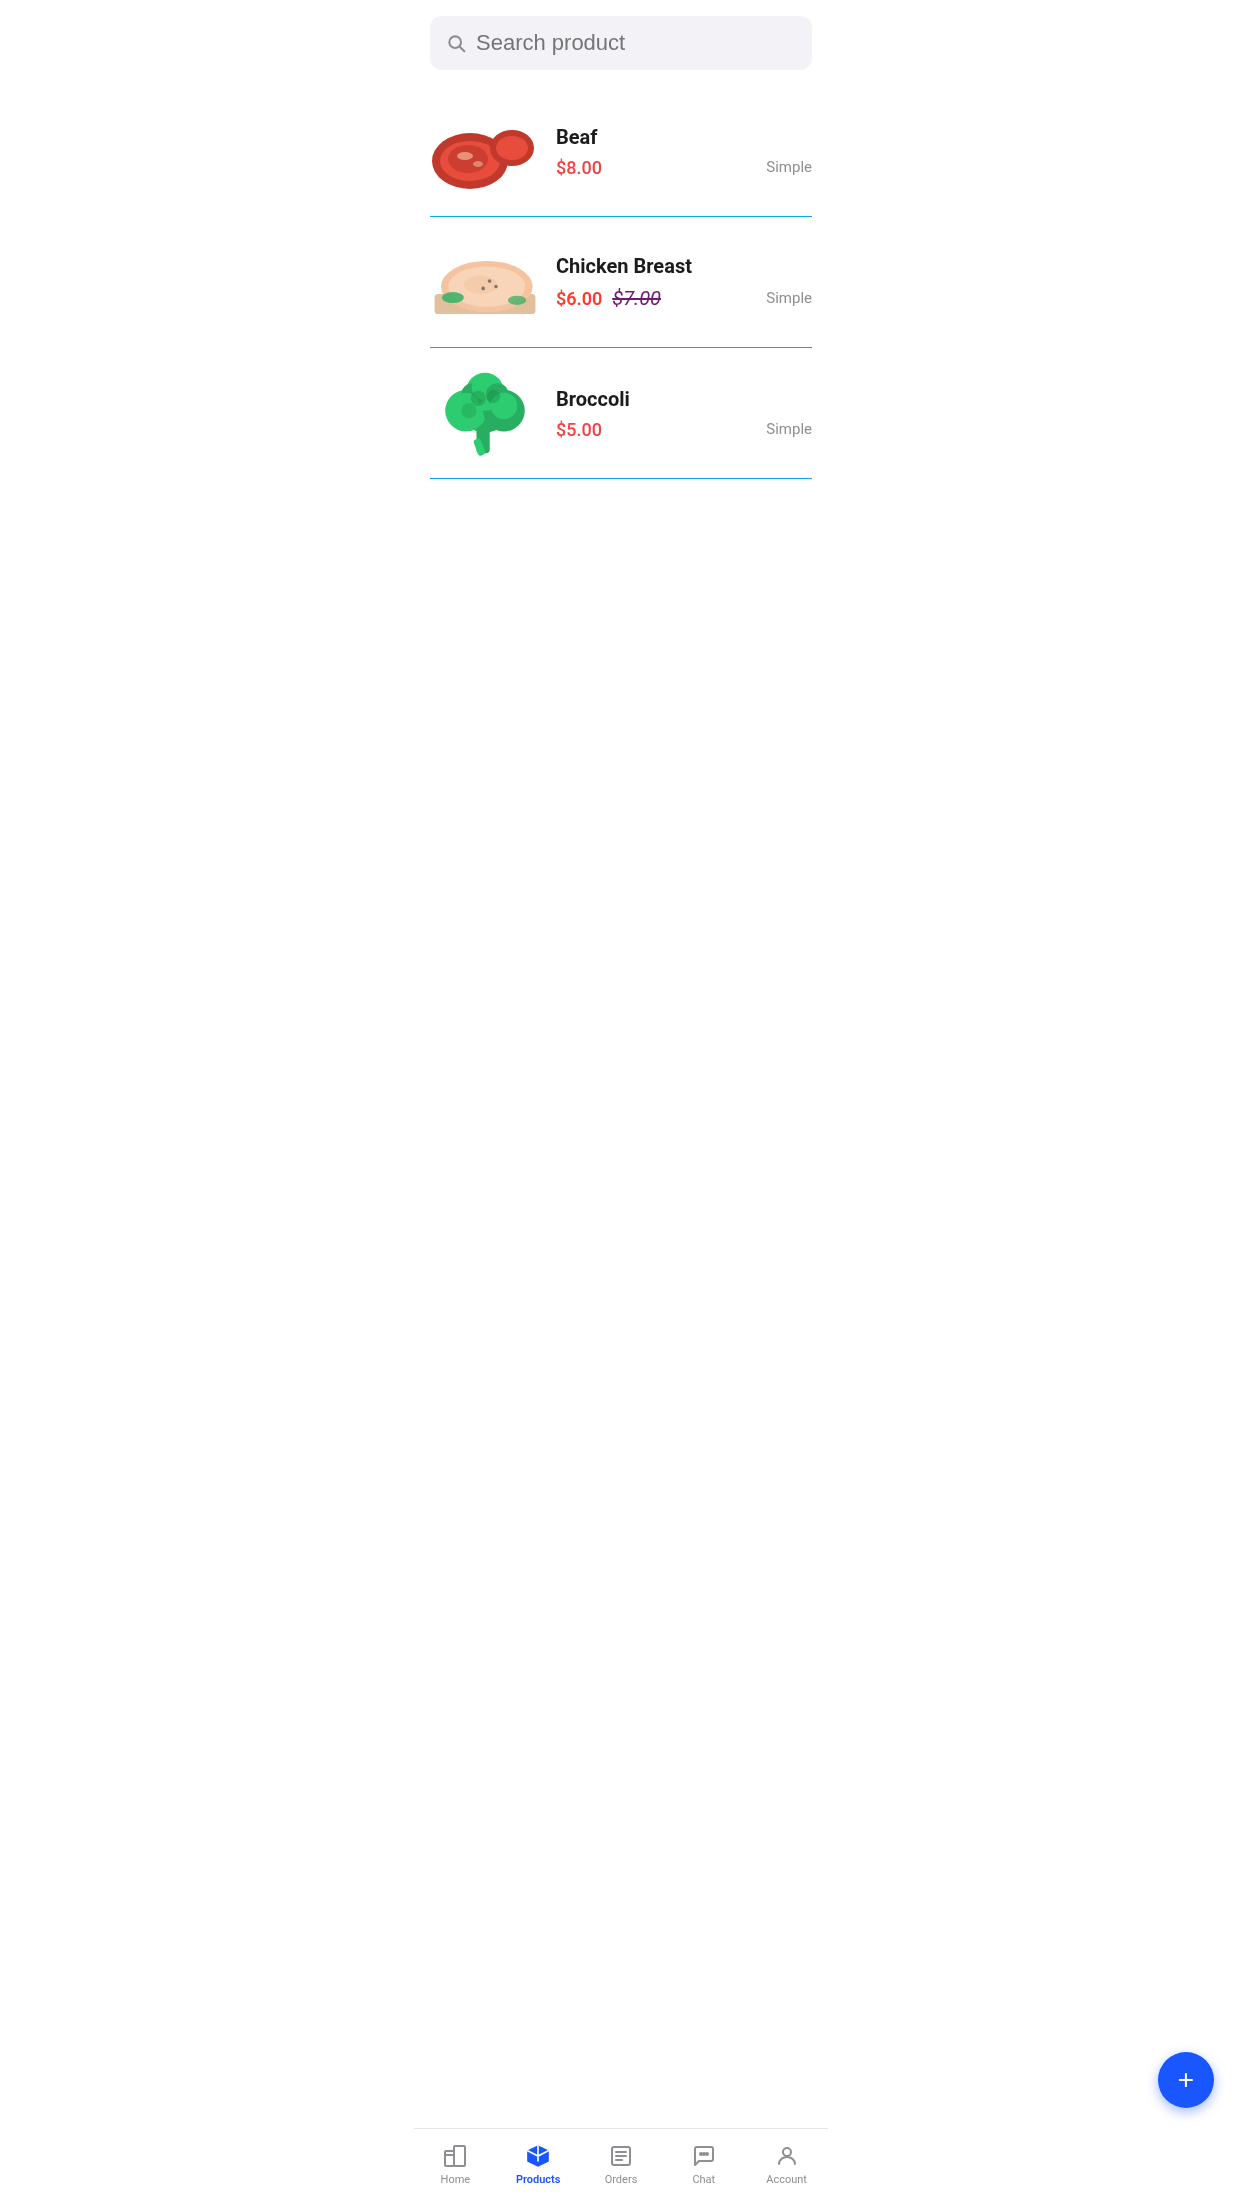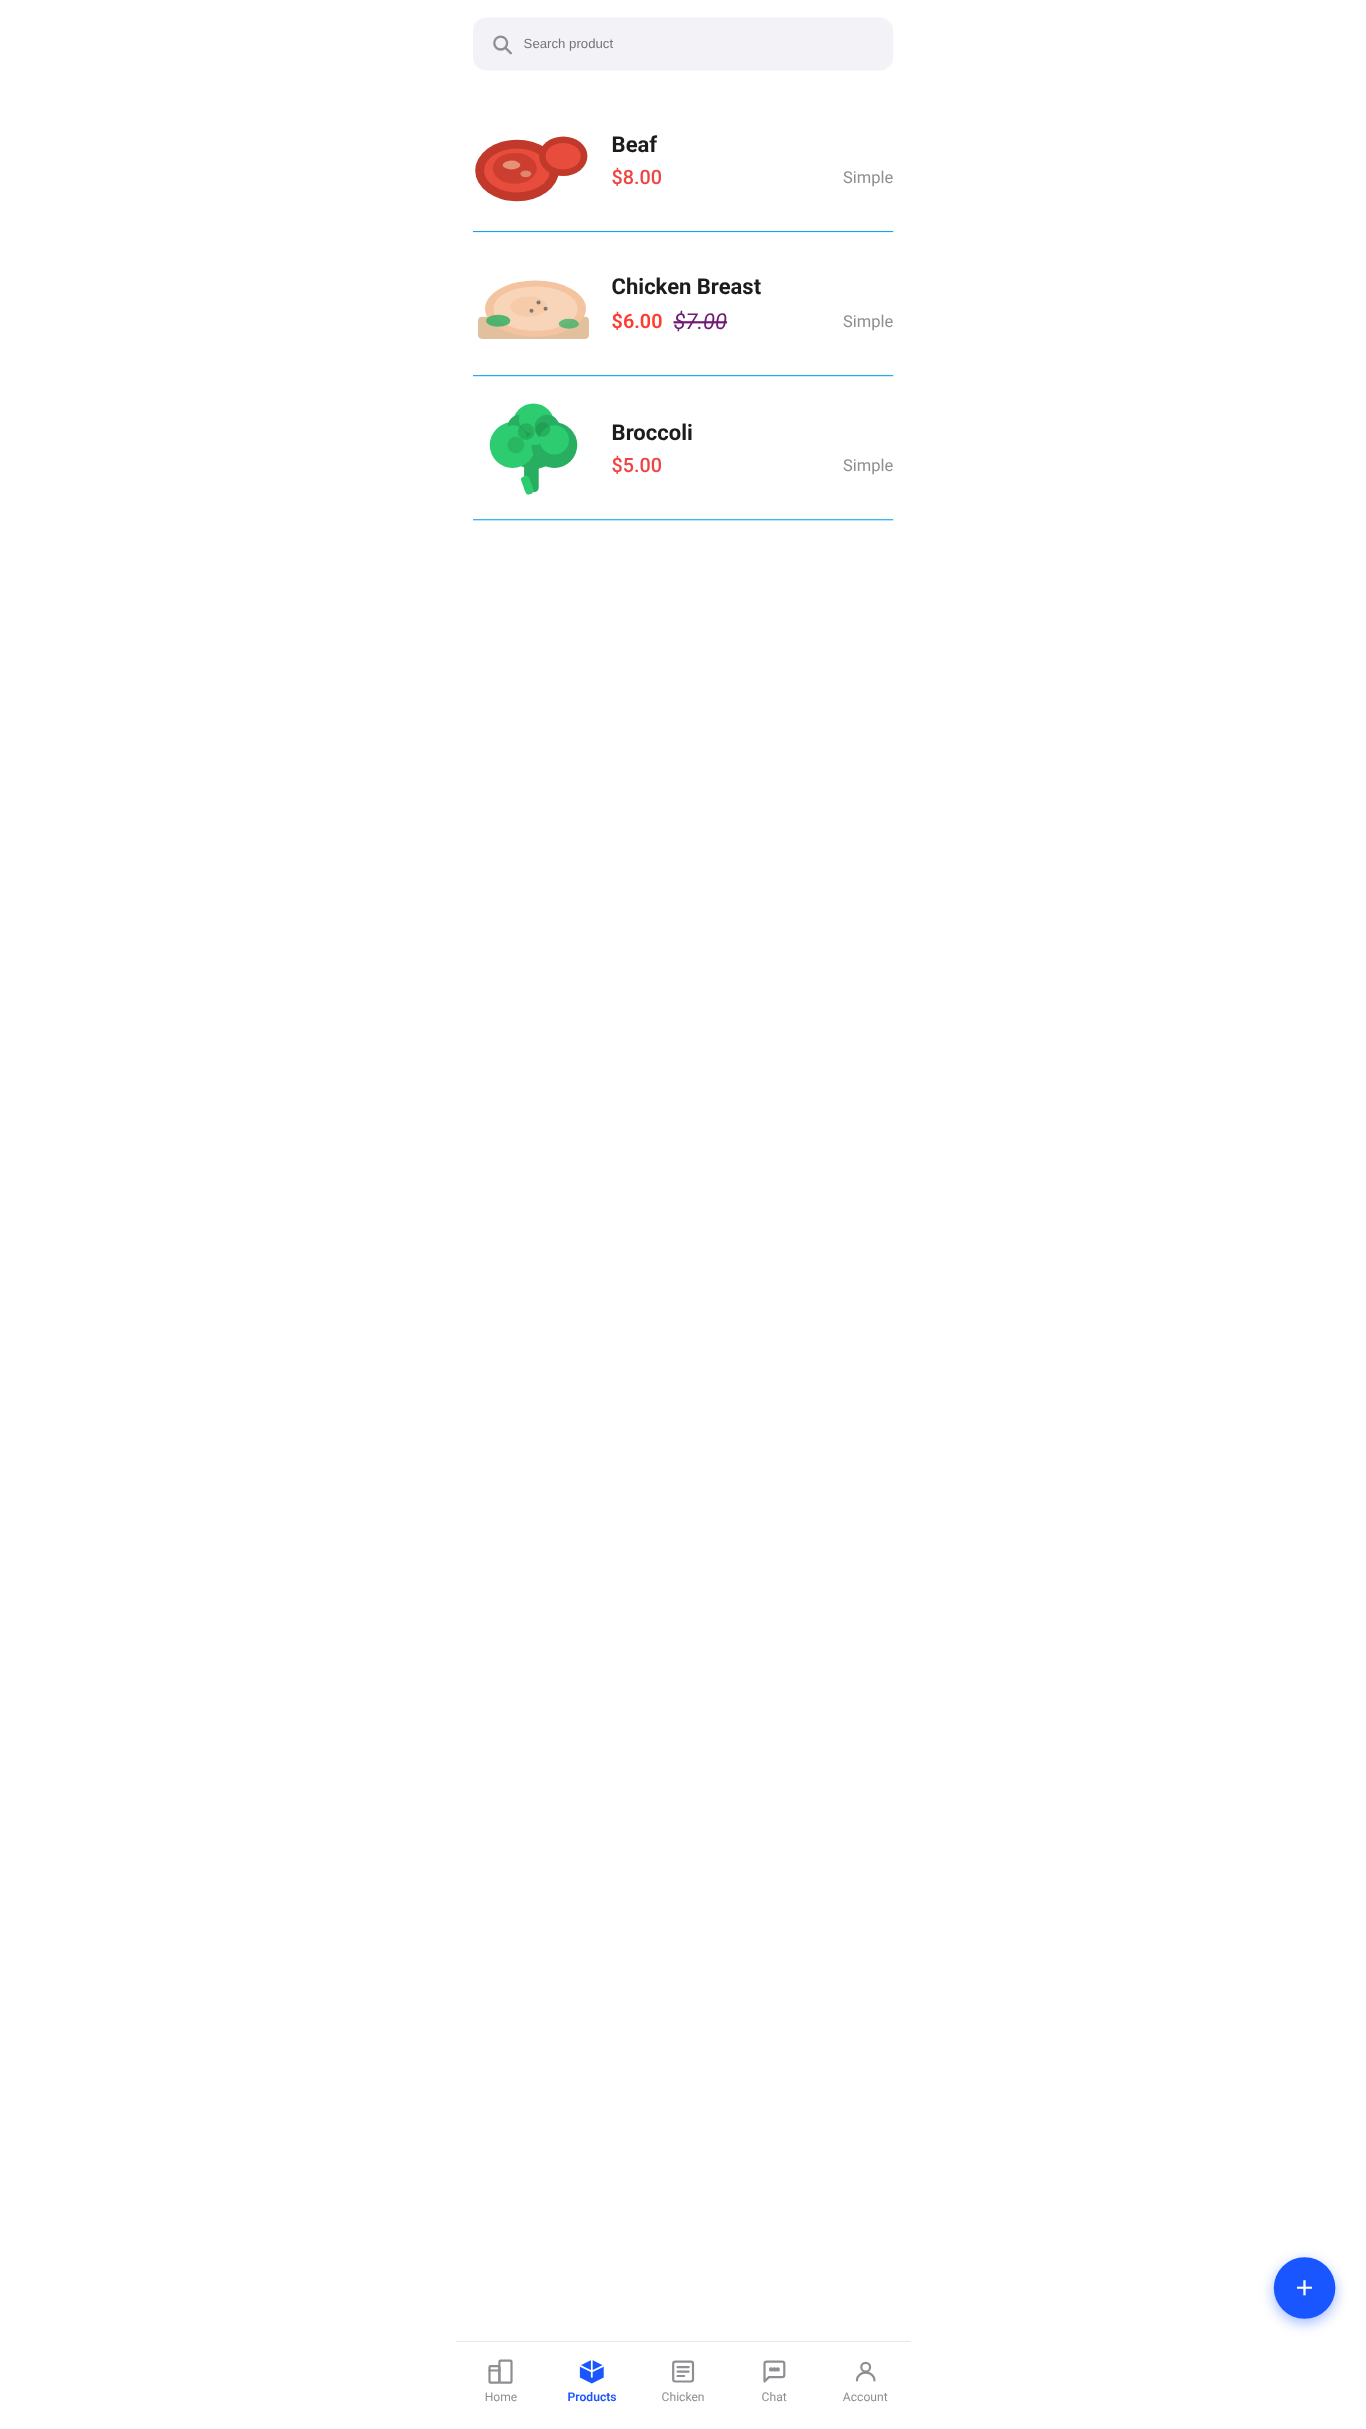--- a/index.html
+++ b/index.html
@@ -31,21 +31,21 @@
 
     .search-icon-svg {
       width: 20px;
       height: 20px;
       flex-shrink: 0;
     }
 
     .search-input {
       border: none;
       background: transparent;
-      font-size: 12px;
+      font-size: 22px;
       color: #4c1d95;
       outline: none;
       width: 100%;
     }
 
     .product-list {
       padding: 0 16px;
       margin-top: 8px;
     }
 
@@ -320,21 +320,21 @@
 
   <div class="nav-item">
     <div class="nav-icon">
       <svg viewBox="0 0 24 24" fill="none" stroke="#8e8e93" stroke-width="2" stroke-linecap="round" width="24" height="24">
         <rect x="3" y="3" width="18" height="18" rx="2"></rect>
         <line x1="7" y1="8" x2="17" y2="8"></line>
         <line x1="7" y1="12" x2="17" y2="12"></line>
         <line x1="7" y1="16" x2="13" y2="16"></line>
       </svg>
     </div>
-    <span class="nav-label">Chicken</span>
+    <span class="nav-label">Orders</span>
   </div>
 
   <div class="nav-item">
     <div class="nav-icon">
       <svg viewBox="0 0 24 24" fill="none" stroke="#8e8e93" stroke-width="2" stroke-linecap="round" stroke-linejoin="round" width="24" height="24">
         <path d="M21 15a2 2 0 0 1-2 2H7l-4 4V5a2 2 0 0 1 2-2h14a2 2 0 0 1 2 2z"></path>
         <circle cx="9" cy="10" r="1" fill="#8e8e93"></circle>
         <circle cx="12" cy="10" r="1" fill="#8e8e93"></circle>
         <circle cx="15" cy="10" r="1" fill="#8e8e93"></circle>
       </svg>

